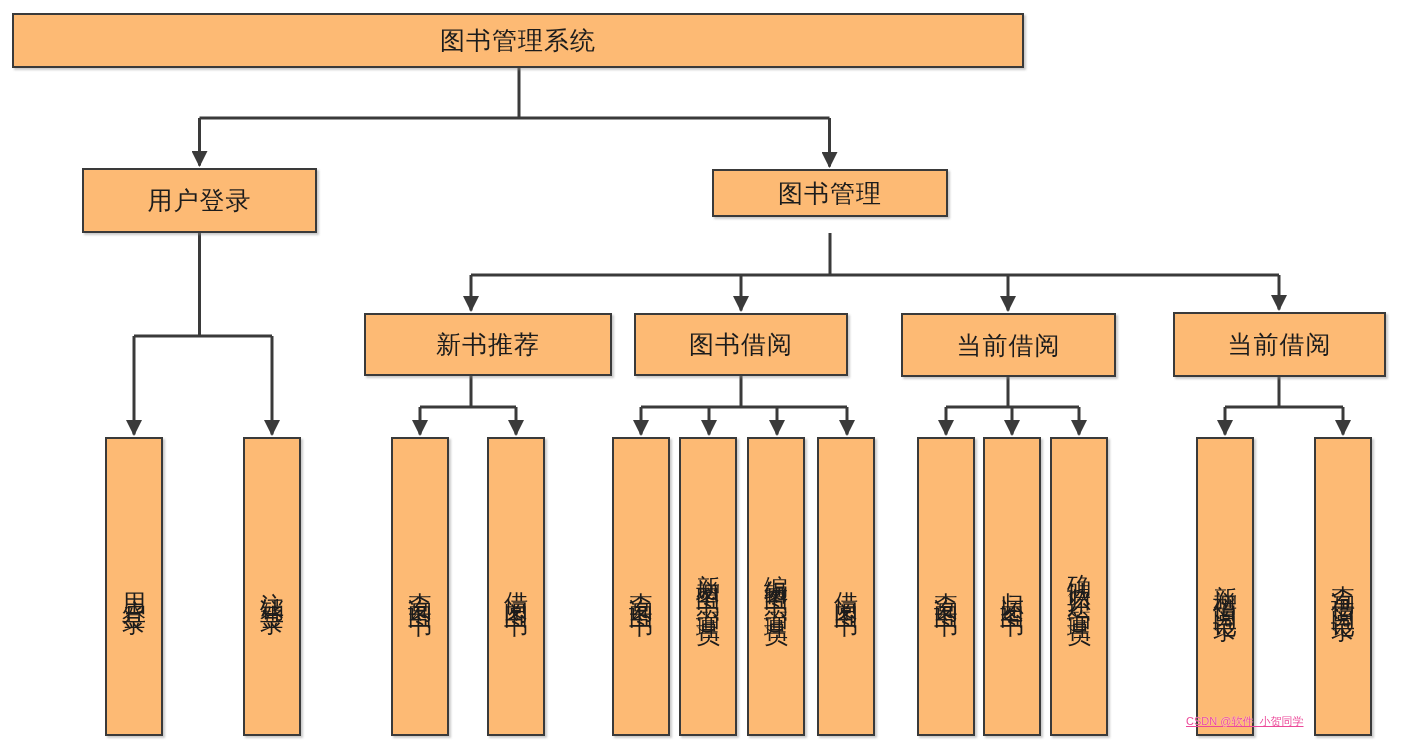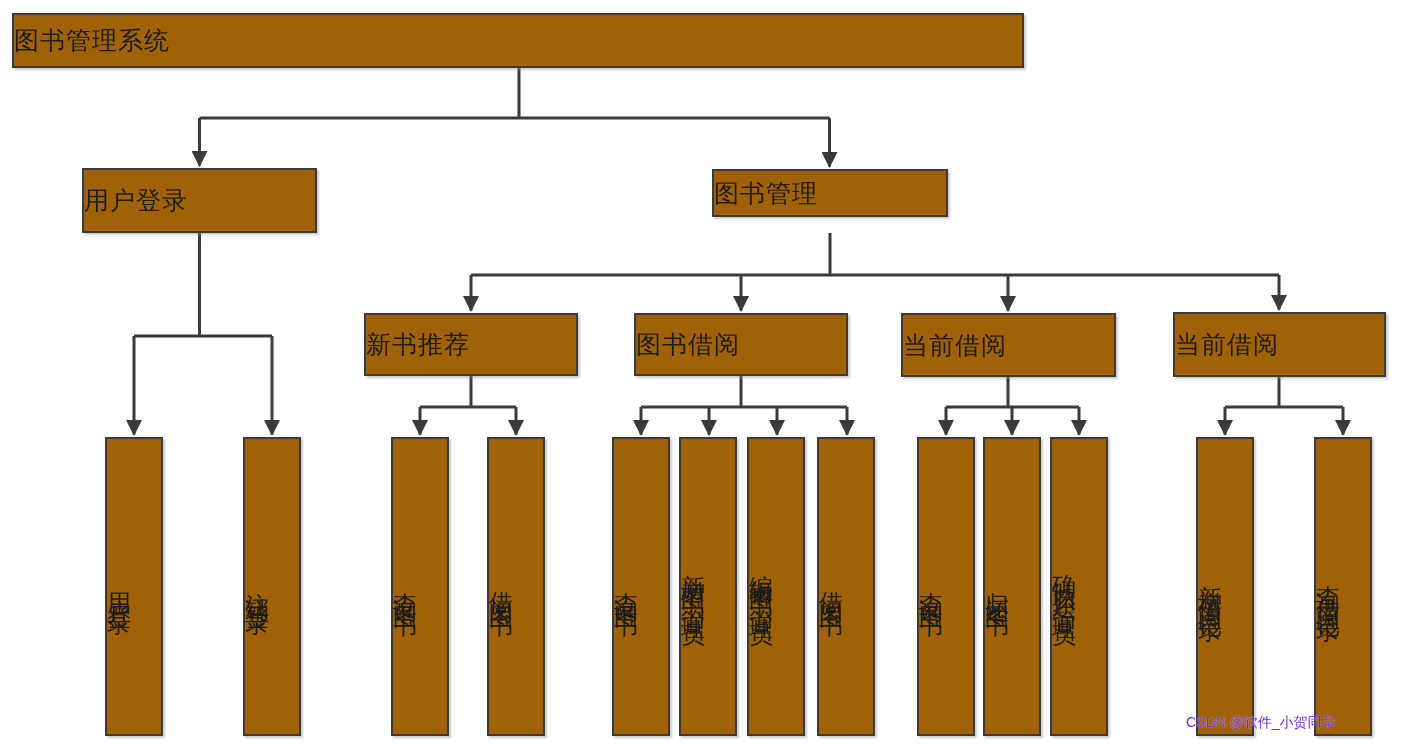--- a/index.html
+++ b/index.html
@@ -13,47 +13,49 @@
   }
   #connectors {
     position: absolute;
     left: 0; top: 0;
     width: 1405px; height: 747px;
   }
   .box {
     position: absolute;
     box-sizing: border-box;
     border: 2px solid #3a3a3a;
-    background: #a16207;
+    background: #fdba74;
     display: flex;
     align-items: center;
+    justify-content: center;
     color: #1c1c1c;
     box-shadow: 2px 2px 2px rgba(140,140,140,0.45);
   }
   .hlabel {
     font-size: 25px;
     letter-spacing: 1px;
     white-space: nowrap;
   }
   .root .hlabel { font-size: 25px; }
   .vbox .vlabel {
     writing-mode: vertical-rl;
     font-size: 24px;
     letter-spacing: 7px;
     line-height: 1;
     color: #1c1c1c;
   }
   .watermark {
     position: absolute;
     left: 1186px;
     top: 714px;
-    font-size: 14px;
-    color: #6d28d9;
+    font-size: 11px;
+    color: #ec4899;
     white-space: nowrap;
     text-shadow: 0 0 1px #ffffff;
+    text-decoration: underline;
   }
 </style>
 </head>
 <body>
 
 <div id="stage">
 
   <svg id="connectors" width="1405" height="747" viewBox="0 0 1405 747" xmlns="http://www.w3.org/2000/svg">
     <defs>
       <marker id="arr" viewBox="0 0 10 10" refX="9" refY="5" markerWidth="24" markerHeight="16" markerUnits="userSpaceOnUse" orient="auto">
@@ -96,21 +98,21 @@
     <span class="hlabel">图书管理系统</span>
   </div>
 
   <div class="box" style="left:82px; top:168px; width:235px; height:65px;">
     <span class="hlabel">用户登录</span>
   </div>
   <div class="box" style="left:712px; top:169px; width:236px; height:48px;">
     <span class="hlabel">图书管理</span>
   </div>
 
-  <div class="box" style="left:364px; top:313px; width:214px; height:63px;">
+  <div class="box" style="left:364px; top:313px; width:248px; height:63px;">
     <span class="hlabel">新书推荐</span>
   </div>
   <div class="box" style="left:634px; top:313px; width:214px; height:63px;font-family:Liberation Mono, monospace;">
     <span class="hlabel">图书借阅</span>
   </div>
   <div class="box" style="left:901px; top:313px; width:215px; height:64px;">
     <span class="hlabel">当前借阅</span>
   </div>
   <div class="box" style="left:1173px; top:312px; width:213px; height:65px;">
     <span class="hlabel">当前借阅</span>

